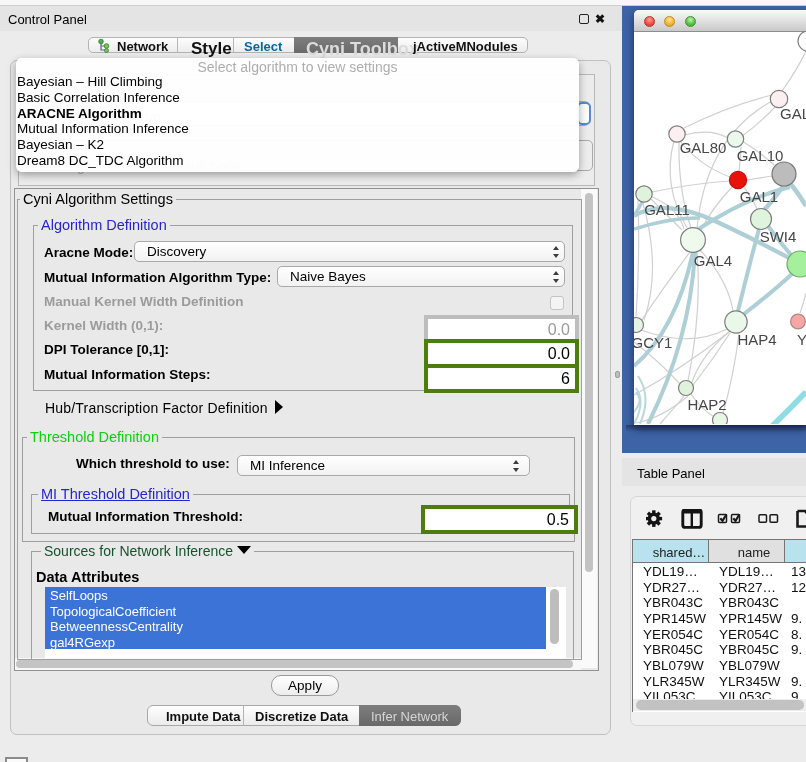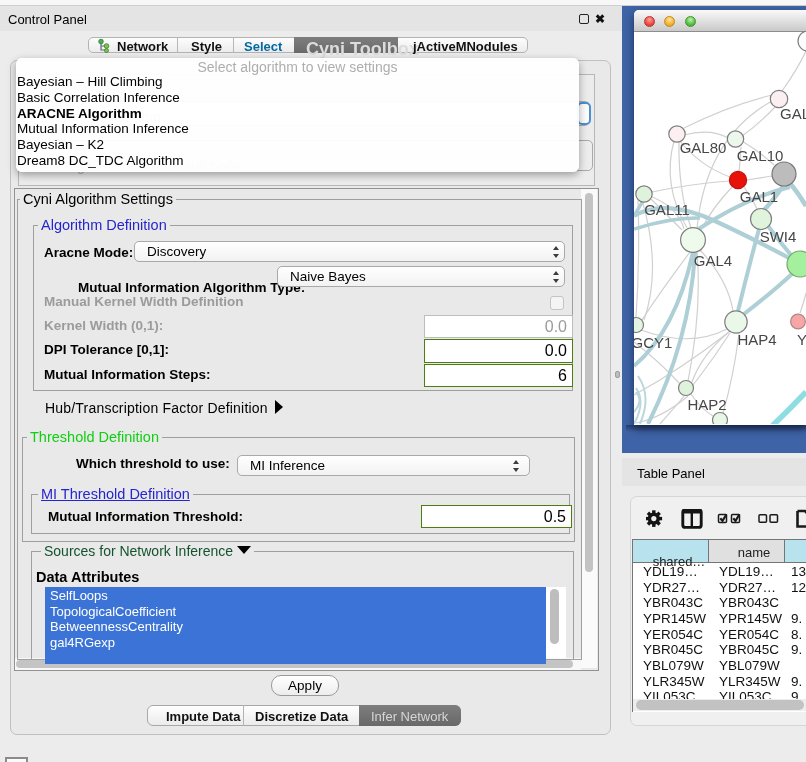--- a/index.html
+++ b/index.html
@@ -1,21 +1,21 @@
 <!DOCTYPE html>
 <html><head>
 <meta charset="utf-8">
 <style>
   html,body{margin:0;padding:0;}
   body{width:806px;height:762px;overflow:hidden;background:#ececec;
        font-family:"Liberation Sans", sans-serif; position:relative;}
   .abs{position:absolute;}
   .lbl{font-weight:bold;font-size:13.5px;color:#000;white-space:nowrap;}
   .dis{color:#9b9b9b;}
-  .field{position:absolute;background:#fff;border:1px solid #4d7c0f;
+  .field{position:absolute;background:#fff;border:4px solid #4d7c0f;
          font-size:16px;color:#000;text-align:right;line-height:21px;padding-right:5px;}
   .combo{position:absolute;background:linear-gradient(#ffffff,#f2f2f2);
          border:1px solid #a9a9a9;border-radius:5px;font-size:13.5px;color:#000;}
   .combo .ct{position:absolute;left:12px;top:0;bottom:0;display:flex;align-items:center;}
   .combo .up{position:absolute;right:5.5px;top:3.5px;width:0;height:0;border-left:3.2px solid transparent;border-right:3.2px solid transparent;border-bottom:4.4px solid #3c3c3c;}
   .combo .dn{position:absolute;right:5.5px;bottom:3.5px;width:0;height:0;border-left:3.2px solid transparent;border-right:3.2px solid transparent;border-top:4.4px solid #3c3c3c;}
   .gbox{position:absolute;border:1px solid #9f9f9f;}
   .gtitle{position:absolute;background:#e9e9e9;padding:0 3px;font-size:14.5px;white-space:nowrap;line-height:13px;}
 </style>
 </head>
@@ -30,21 +30,21 @@
 <div class="abs" style="left:0;top:6px;width:622px;height:25px;background:#e4e4e4;"></div>
 <div class="abs" style="left:8px;top:12px;font-size:13px;color:#000;">Control Panel</div>
 <div class="abs" style="left:579px;top:14px;width:8px;height:8px;border:1.6px solid #222;border-radius:2px;"></div>
 <div class="abs" style="left:595px;top:12px;font-size:12px;font-weight:bold;color:#111;">✖</div>
 
 <div class="abs" style="left:88px;top:37px;width:440px;height:16px;background:linear-gradient(#fdfdfd,#eded ed);border:1px solid #b3b3b3;border-radius:5px;box-sizing:border-box;background:linear-gradient(#fdfdfd,#ececec);"></div>
 <div class="abs" style="left:177px;top:37px;width:1px;height:16px;background:#b7b7b7;"></div>
 <div class="abs" style="left:233px;top:37px;width:1px;height:16px;background:#b7b7b7;"></div>
 <div class="abs" style="left:294px;top:37px;width:104px;height:16px;background:linear-gradient(#7e7e7e,#6a6a6a);"></div>
 <div class="abs" style="left:117px;top:39px;font-size:13px;font-weight:600;color:#111;">Network</div>
-<div class="abs" style="left:191px;top:39px;font-size:13px;font-weight:600;color:#111;">Style</div>
+<div class="abs" style="left:191px;top:39px;font-size:17px;font-weight:600;color:#111;">Style</div>
 <div class="abs" style="left:244px;top:39px;font-size:13px;font-weight:600;color:#0369a1;">Select</div>
 <div class="abs" style="left:306px;top:39px;font-size:18px;font-weight:600;color:#dcdcdc;">Cyni Toolbox</div>
 <div class="abs" style="left:413px;top:39px;font-size:13px;font-weight:600;color:#111;">jActiveMNodules</div>
 
 <svg class="abs" style="left:97px;top:38px;" width="15" height="15" viewBox="0 0 15 15">
   <path d="M4 5 L4 12 L8 12 M4 8 L8 8" stroke="#5a6b7a" stroke-width="1.2" fill="none"></path>
   <circle cx="4" cy="3.5" r="2.3" fill="#4caf50" stroke="#2e7d32" stroke-width="0.8"></circle>
   <circle cx="9.5" cy="8" r="2.3" fill="#8bc34a" stroke="#2e7d32" stroke-width="0.8"></circle>
   <circle cx="9.5" cy="12.5" r="2" fill="#8bc34a" stroke="#2e7d32" stroke-width="0.8"></circle>
 </svg>
@@ -73,21 +73,21 @@
 <div class="gbox" style="left:33px;top:225px;width:538px;height:164px;"></div>
 <div class="gtitle" style="left:38px;top:219px;color:#2525cf;">Algorithm Definition</div>
 
 <div class="lbl abs" style="left:44px;top:245px;">Aracne Mode:</div>
 <div class="combo" style="left:134px;top:241px;width:429px;height:19px;">
     <span class="ct">Discovery</span>
     <span class="up"></span>
     <span class="dn"></span>
   </div>
 
-<div class="lbl abs" style="left:44px;top:280px;margin-left:34px;">Mutual Information Algorithm Type:</div>
+<div class="lbl abs" style="left:44px;top:270px;">Mutual Information Algorithm Type:</div>
 <div class="combo" style="left:277px;top:266px;width:286px;height:19px;">
     <span class="ct">Naive Bayes</span>
     <span class="up"></span>
     <span class="dn"></span>
   </div>
 
 <div class="lbl abs dis" style="left:44px;top:294px;">Manual Kernel Width Definition</div>
 <div class="abs" style="left:550px;top:296px;width:12px;height:12px;background:#f4f4f4;border:1px solid #c4c4c4;border-radius:3px;"></div>
 
 <div class="lbl abs dis" style="left:44px;top:318px;">Kernel Width (0,1):</div>
@@ -117,21 +117,21 @@
 
 <div class="lbl abs" style="left:48px;top:509px;">Mutual Information Threshold:</div>
 <div class="field" style="left:421px;top:505px;width:144px;height:21px;">0.5</div>
 
 <div class="gbox" style="left:31px;top:551px;width:541px;height:107px;border-bottom:none;"></div>
 <div class="gtitle" style="left:41px;top:545px;color:#14532d;font-size:14px;">Sources for Network Inference <span style="display:inline-block;vertical-align:2px;width:0;height:0;border-top:8.7px solid #000;border-left:7.2px solid transparent;border-right:7.2px solid transparent;"></span></div>
 
 <div class="lbl abs" style="left:36px;top:569px;font-size:14.5px;">Data Attributes</div>
 
 <div class="abs" style="left:45px;top:587px;width:521px;height:71px;background:#fff;"></div>
-<div class="abs" style="left:45px;top:587px;width:501px;height:77px;background:#3b73d6;color:#fff;font-size:13px;line-height:15.6px;padding-left:5px;padding-top:1px;box-sizing:border-box;">SelfLoops<br>TopologicalCoefficient<br>BetweennessCentrality<br>gal4RGexp</div>
+<div class="abs" style="left:45px;top:587px;width:501px;height:62px;background:#3b73d6;color:#fff;font-size:13px;line-height:15.6px;padding-left:5px;padding-top:1px;box-sizing:border-box;">SelfLoops<br>TopologicalCoefficient<br>BetweennessCentrality<br>gal4RGexp</div>
 <div class="abs" style="left:550px;top:589px;width:8.5px;height:55px;background:#bdbdbd;border-radius:4.5px;"></div>
 
 <div class="abs" style="left:271px;top:675px;width:66px;height:19px;background:linear-gradient(#ffffff,#ededed);border:1px solid #9a9a9a;border-radius:10px;text-align:center;font-size:13.5px;line-height:19px;">Apply</div>
 
 <div class="abs" style="left:147px;top:705px;width:314px;height:21px;background:linear-gradient(#fefefe,#ebebeb);border:1px solid #a8a8a8;border-radius:6px;box-sizing:border-box;"></div>
 <div class="abs" style="left:243px;top:705px;width:1px;height:21px;background:#b3b3b3;"></div>
 <div class="abs" style="left:359px;top:705px;width:102px;height:21px;background:linear-gradient(#7e7e7e,#686868);border-radius:0 6px 6px 0;"></div>
 <div class="abs" style="left:166px;top:709px;font-size:13px;font-weight:bold;color:#111;">Impute Data</div>
 <div class="abs" style="left:255px;top:709px;font-size:13px;font-weight:bold;color:#111;">Discretize Data</div>
 <div class="abs" style="left:371px;top:709px;font-size:13px;font-weight:normal;color:#d6d6d6;">Infer Network</div>
@@ -271,21 +271,21 @@
   </g>
   <path d="M151.5 2 h7.5 l4.5 5" fill="none" stroke="#1a1a1a" stroke-width="2.6"></path>
   <path d="M151.5 2 v15.5 h12.5" fill="none" stroke="#1a1a1a" stroke-width="2.6"></path>
 </svg>
 
 <div class="abs" style="left:632px;top:539px;width:174px;height:172px;background:#fff;border:1px solid #757575;border-right:none;border-bottom:none;"></div>
 <div class="abs" style="left:633px;top:540px;width:76px;height:23px;background:#b7e2ee;border-right:1px solid #757575;box-sizing:border-box;"></div>
 <div class="abs" style="left:709px;top:540px;width:76px;height:23px;background:#e0e0e0;border-right:1px solid #757575;box-sizing:border-box;"></div>
 <div class="abs" style="left:785px;top:540px;width:21px;height:23px;background:#b7e2ee;"></div>
 <div class="abs" style="left:633px;top:562px;width:173px;height:1px;background:#757575;"></div>
-<div class="abs" style="left:679px;top:545px;font-size:13px;color:#222;transform:translateX(-50%);margin-top:9px;">shared…</div>
+<div class="abs" style="left:679px;top:545px;font-size:13px;color:#222;transform:translateX(-50%);">shared…</div>
 <div class="abs" style="left:754px;top:545px;font-size:13px;color:#222;transform:translateX(-50%);">name</div>
 <div id="rows" class="abs" style="left:643px;top:564px;width:163px;font-size:13.5px;color:#111;line-height:15.65px;white-space:nowrap;">
 <div><span style="display:inline-block;width:76px;">YDL19…</span><span style="display:inline-block;width:72px;">YDL19…</span><span>13</span></div>
 <div><span style="display:inline-block;width:76px;">YDR27…</span><span style="display:inline-block;width:72px;">YDR27…</span><span>12</span></div>
 <div><span style="display:inline-block;width:76px;">YBR043C</span><span style="display:inline-block;width:72px;">YBR043C</span><span></span></div>
 <div><span style="display:inline-block;width:76px;">YPR145W</span><span style="display:inline-block;width:72px;">YPR145W</span><span>9.</span></div>
 <div><span style="display:inline-block;width:76px;">YER054C</span><span style="display:inline-block;width:72px;">YER054C</span><span>8.</span></div>
 <div><span style="display:inline-block;width:76px;">YBR045C</span><span style="display:inline-block;width:72px;">YBR045C</span><span>9.</span></div>
 <div><span style="display:inline-block;width:76px;">YBL079W</span><span style="display:inline-block;width:72px;">YBL079W</span><span></span></div>
 <div><span style="display:inline-block;width:76px;">YLR345W</span><span style="display:inline-block;width:72px;">YLR345W</span><span>9.</span></div>

